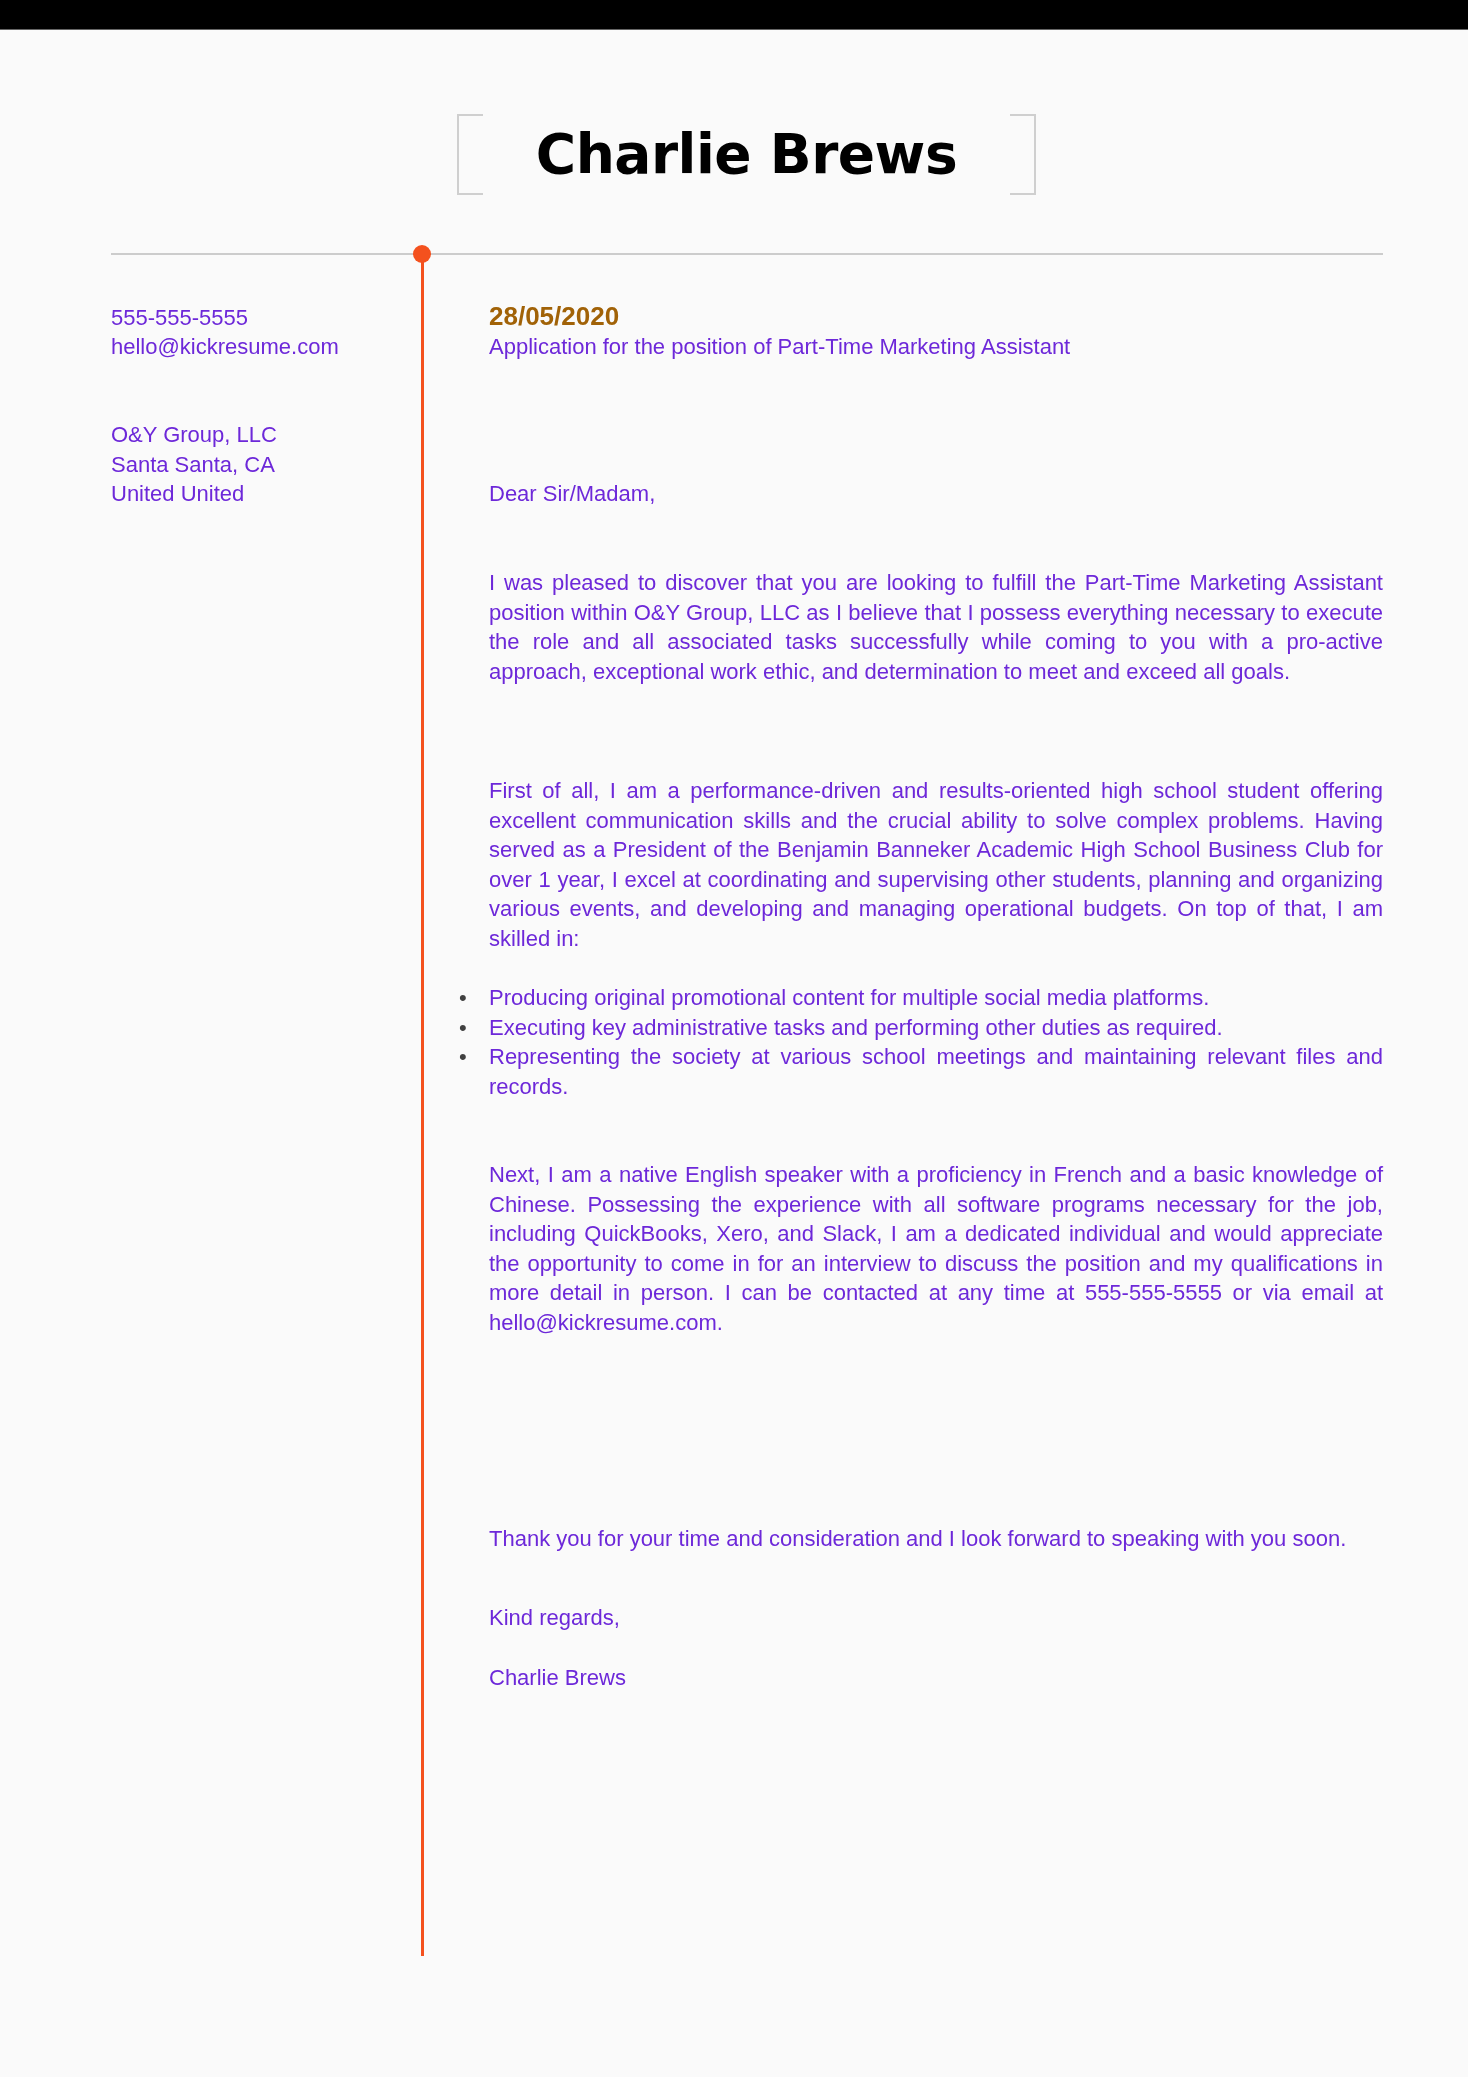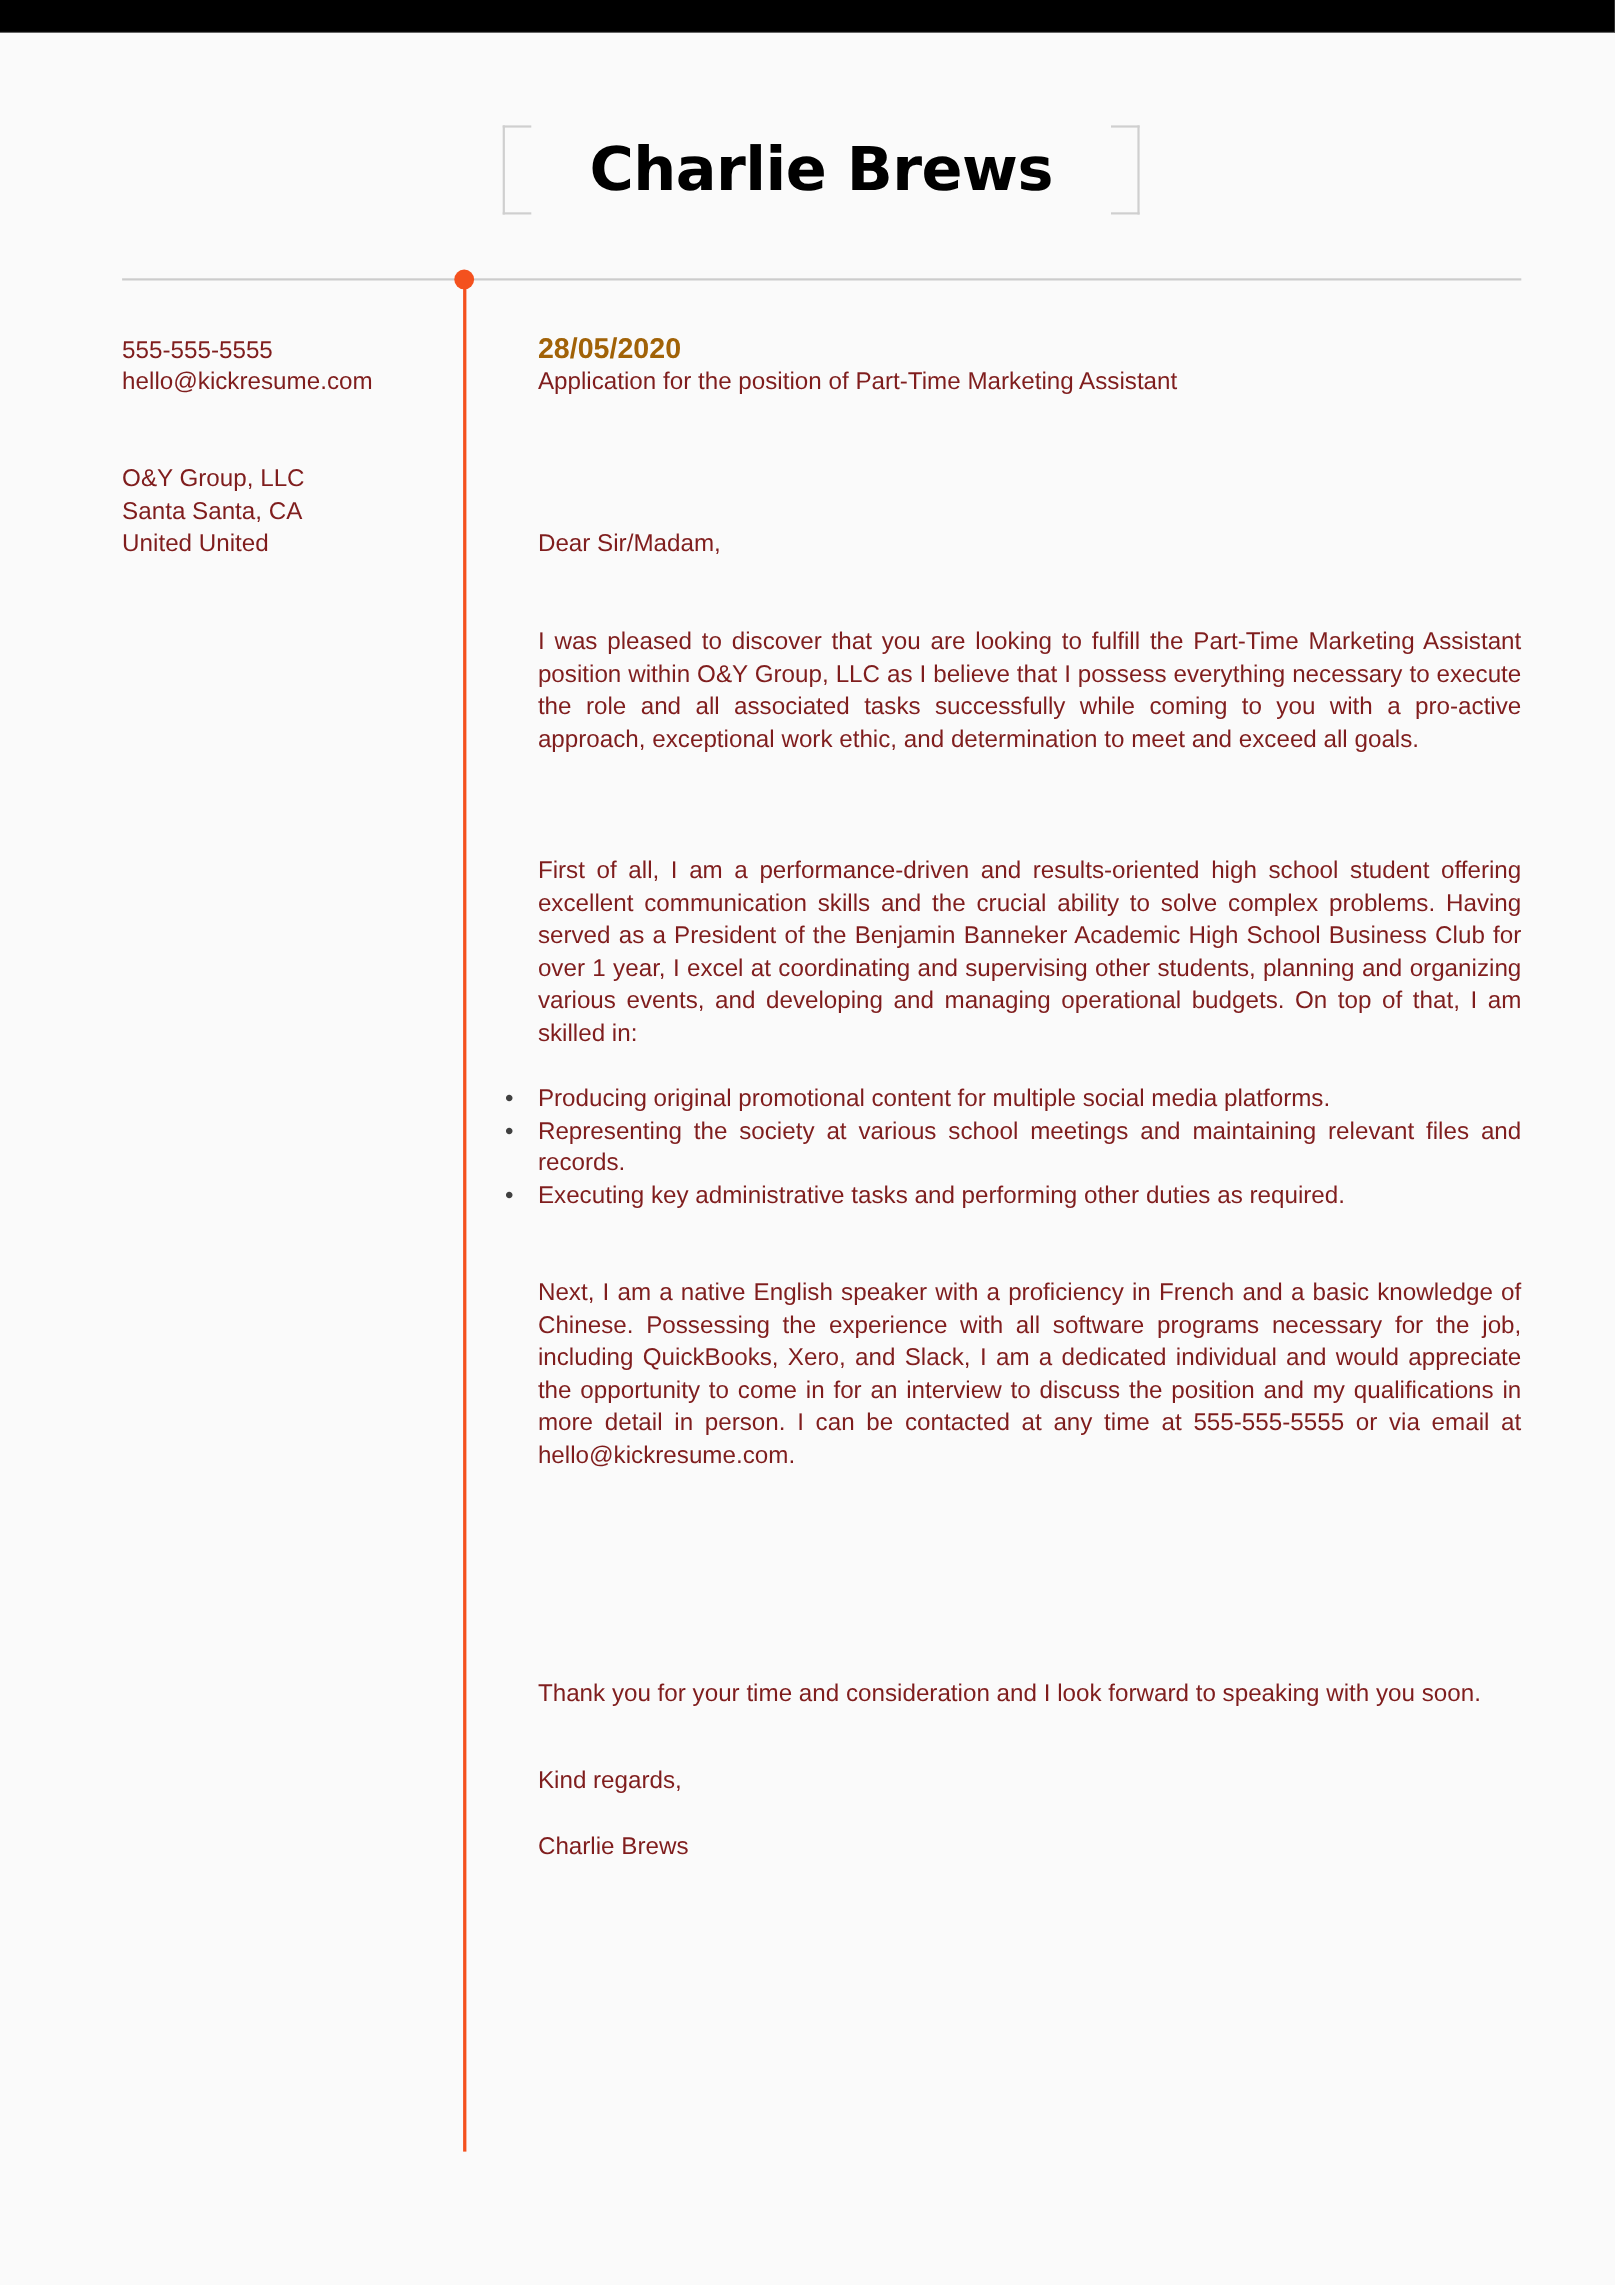--- a/index.html
+++ b/index.html
@@ -12,21 +12,21 @@
   .topbar { position: absolute; left: 0; top: 0; width: 1468px; height: 29px; background: #000; border-bottom: 1px solid #666; }
   .name-frame { position: absolute; left: 457px; top: 114px; width: 579px; height: 81px; }
   .br { position: absolute; width: 26px; height: 81px; border: 2px solid #cfcfcf; box-sizing: border-box; }
   .br.left { left: 0; top: 0; border-right: none; }
   .br.right { right: 0; top: 0; border-left: none; }
   .name { position: absolute; left: 0; right: 0; top: 0; height: 81px; line-height: 81px; text-align: center;
           font-family: "DejaVu Sans", sans-serif; font-weight: bold; font-size: 55px; color: #000; letter-spacing: -0.5px; }
   .hrule { position: absolute; left: 111px; top: 253px; width: 1272px; height: 2px; background: #cccccc; }
   .dot { position: absolute; left: 413px; top: 245px; width: 18px; height: 18px; border-radius: 50%; background: #f4511e; }
   .vline { position: absolute; left: 421px; top: 255px; width: 3px; height: 1701px; background: #f4511e; }
-  .txt { position: absolute; font-size: 22px; line-height: 29.5px; color: #7f1d1d; }
+  .txt { position: absolute; font-size: 22px; line-height: 29.5px; color: #6d28d9; }
   .left-col { left: 111px; width: 290px; }
   .right-col { left: 489px; width: 894px; }
   .date { font-weight: bold; font-size: 26px; color: #a16207; }
   p.body { margin: 0; text-align: justify; }
   ul.bul { margin: 0; padding: 0; list-style: none; }
   ul.bul li { position: relative; text-align: justify; }
   ul.bul li::before { content: "•"; position: absolute; left: -30px; top: 0; color: #404040; }
 </style>
 </head>
 <body>
@@ -59,22 +59,22 @@
   <p class="body">I was pleased to discover that you are looking to fulfill the Part-Time Marketing Assistant position within O&amp;Y Group, LLC as I believe that I possess everything necessary to execute the role and all associated tasks successfully while coming to you with a pro-active approach, exceptional work ethic, and determination to meet and exceed all goals.</p>
 </div>
 
 <div class="txt right-col" style="top:746px;margin-top:30px;">
   <p class="body">First of all, I am a performance-driven and results-oriented high school student offering excellent communication skills and the crucial ability to solve complex problems. Having served as a President of the Benjamin Banneker Academic High School Business Club for over 1 year, I excel at coordinating and supervising other students, planning and organizing various events, and developing and managing operational budgets. On top of that, I am skilled in:</p>
 </div>
 
 <div class="txt right-col" style="top:983px;">
   <ul class="bul">
     <li>Producing original promotional content for multiple social media platforms.</li>
+    <li>Executing key administrative tasks and performing other duties as required.</li>
     <li>Representing the society at various school meetings and maintaining relevant files and records.</li>
-    <li>Executing key administrative tasks and performing other duties as required.</li>
   </ul>
 </div>
 
 <div class="txt right-col" style="top:1160px;">
   <p class="body">Next, I am a native English speaker with a proficiency in French and a basic knowledge of Chinese. Possessing the experience with all software programs necessary for the job, including QuickBooks, Xero, and Slack, I am a dedicated individual and would appreciate the opportunity to come in for an interview to discuss the position and my qualifications in more detail in person. I can be contacted at any time at 555-555-5555 or via email at hello@kickresume.com.</p>
 </div>
 
 <div class="txt right-col" style="top:1524px;">
   <p class="body">Thank you for your time and consideration and I look forward to speaking with you soon.</p>
 </div>

